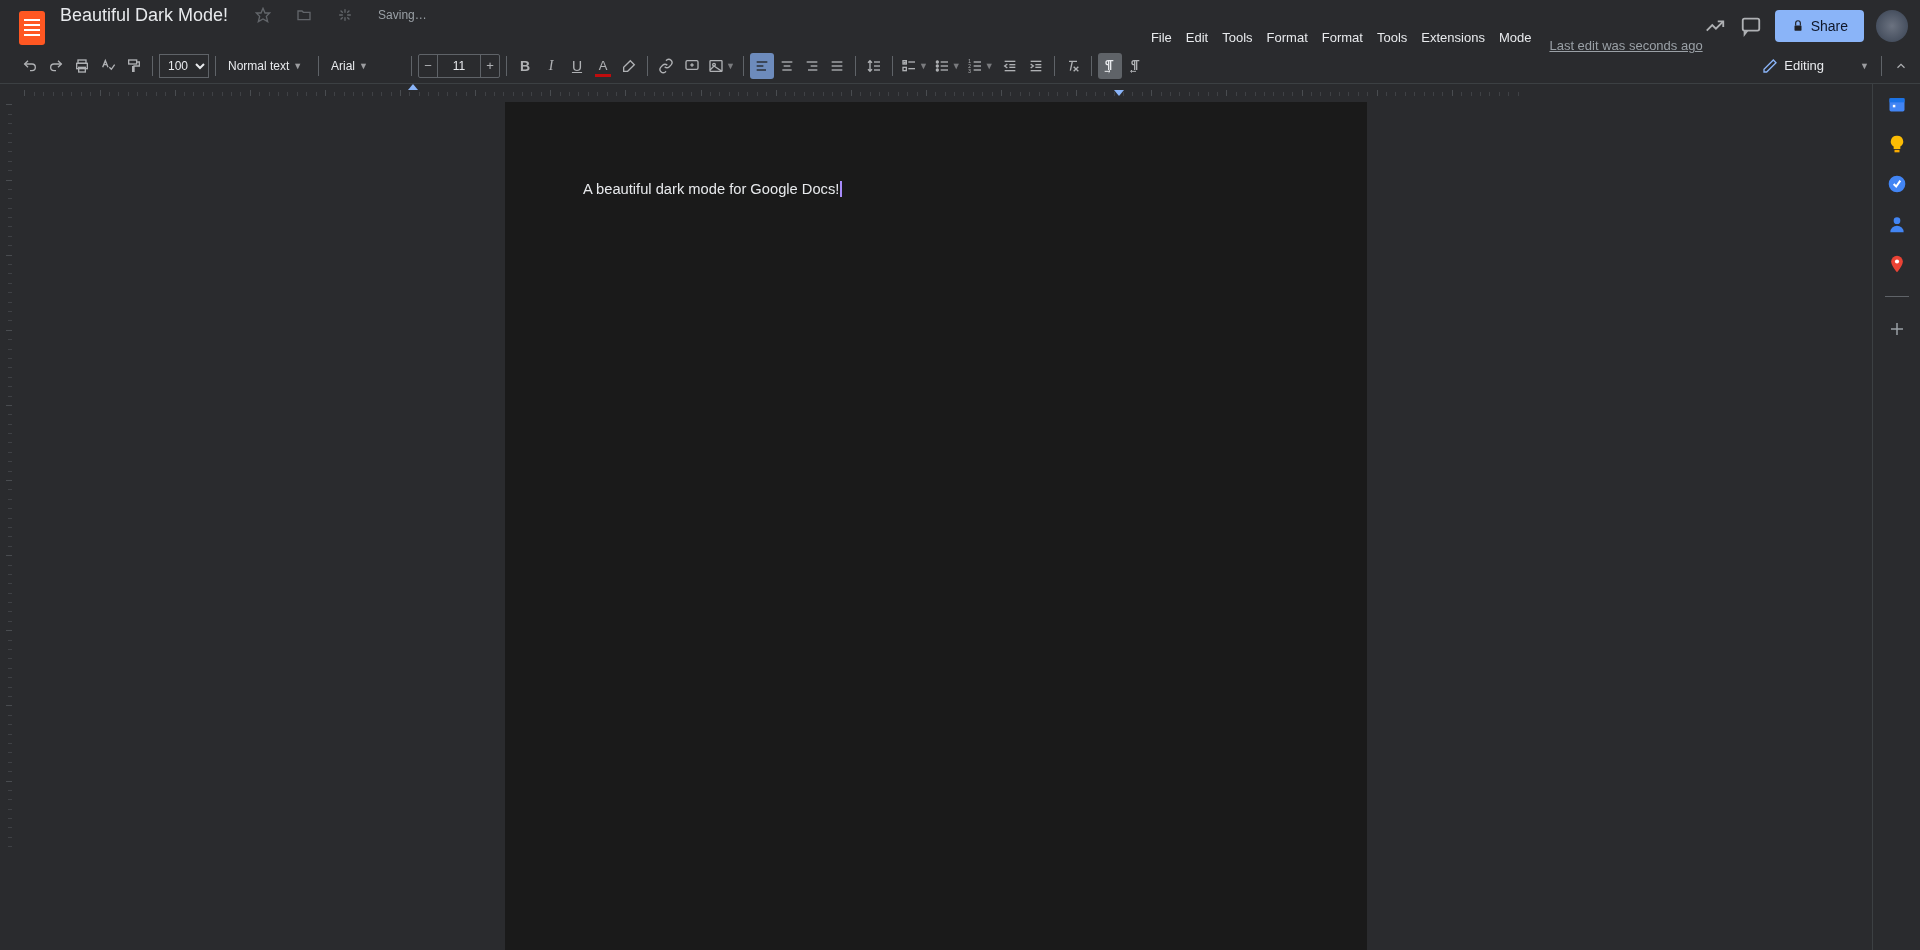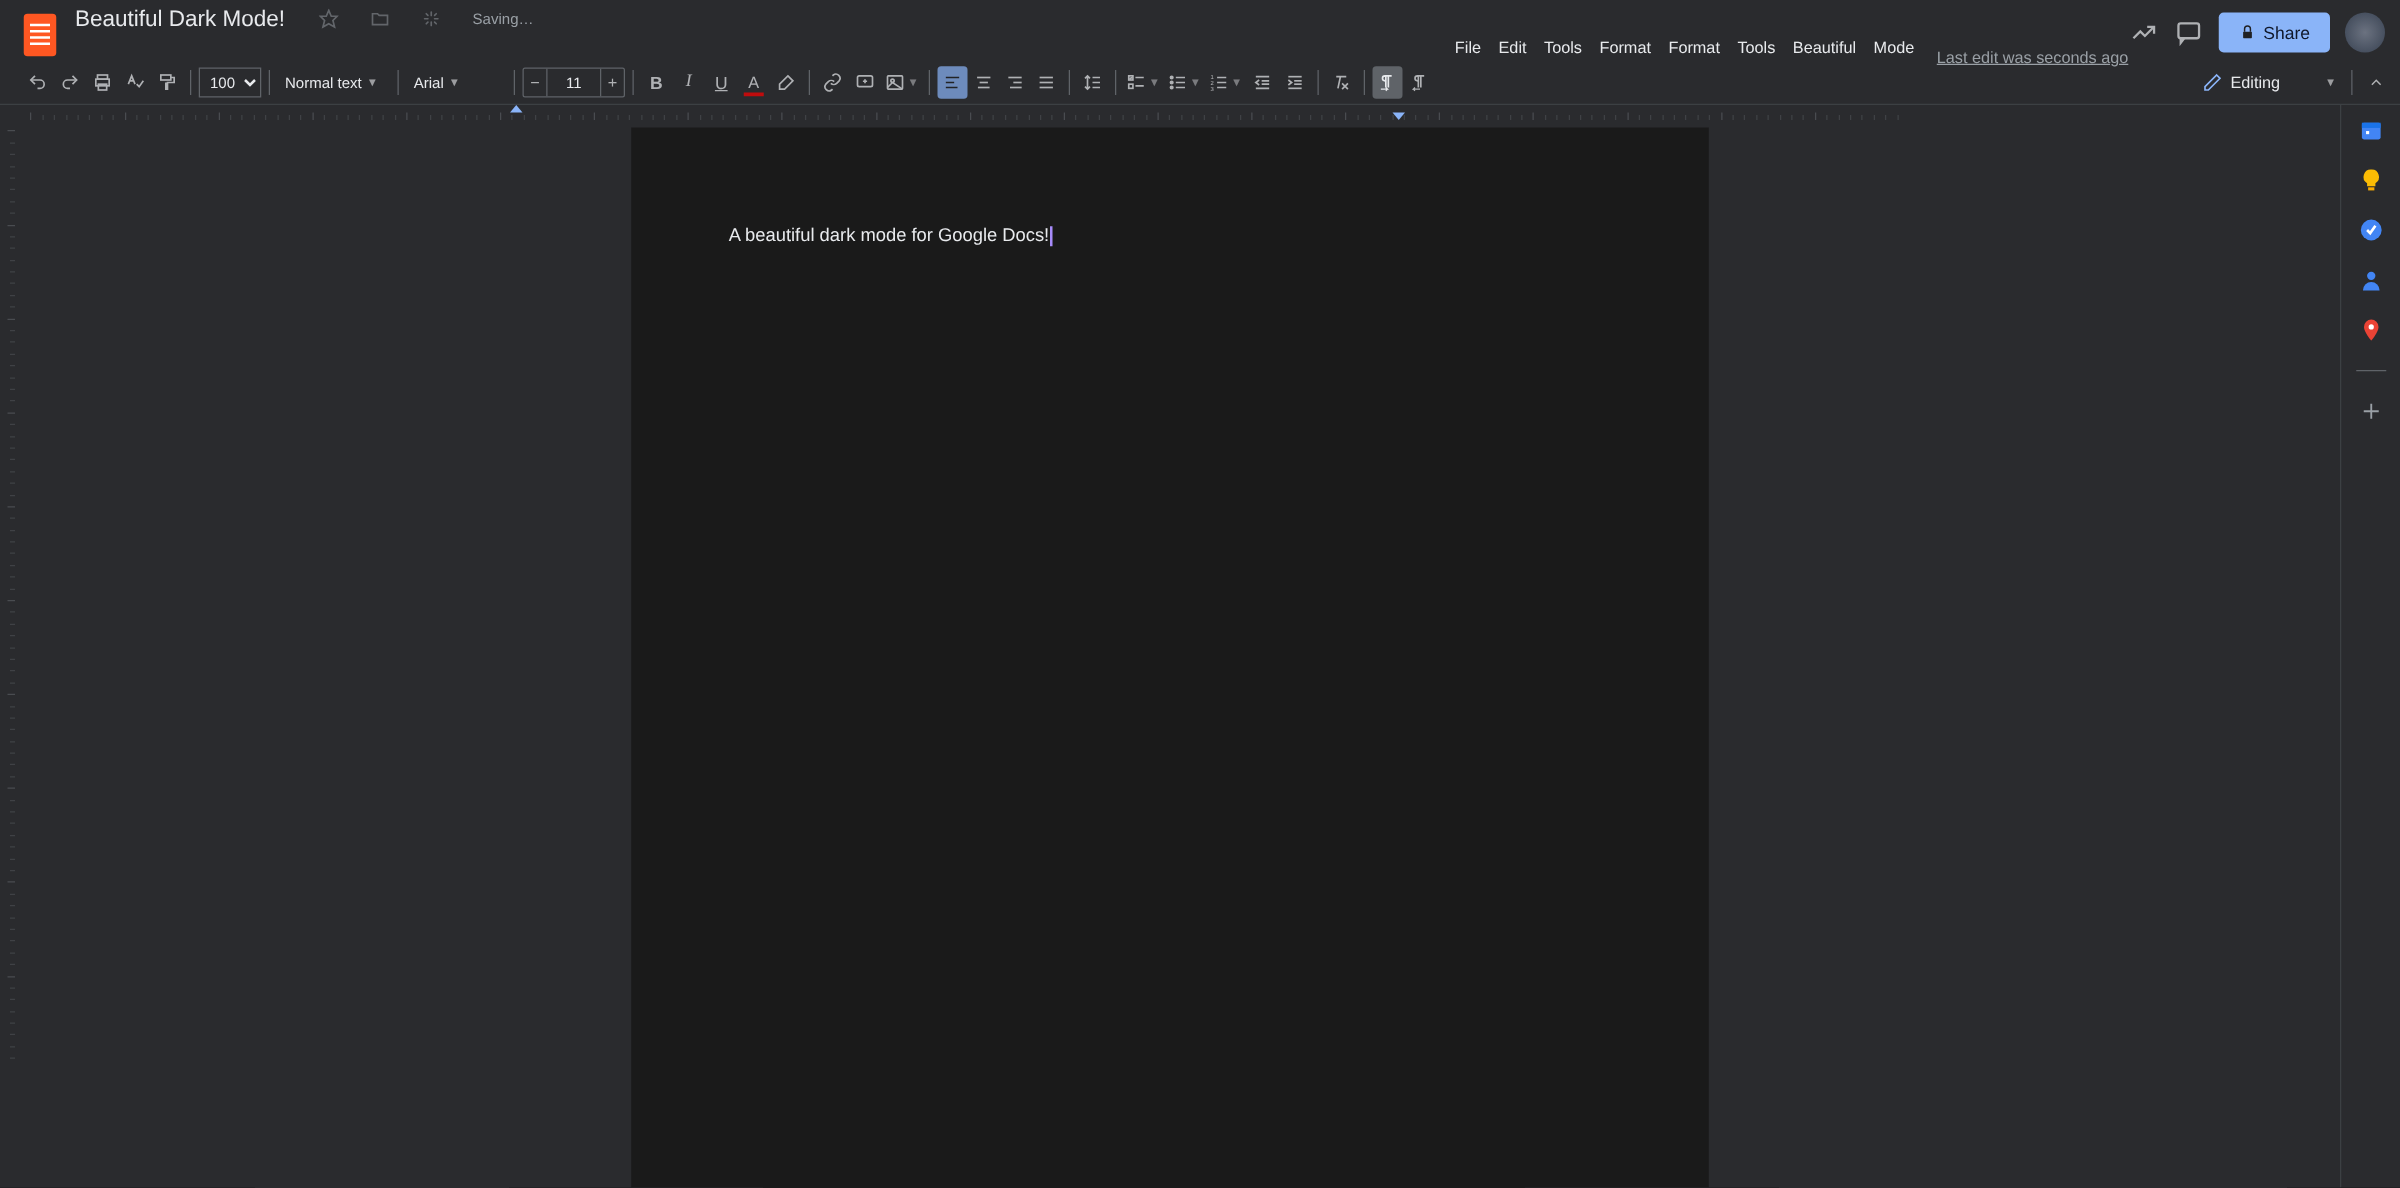--- a/index.html
+++ b/index.html
@@ -278,21 +278,21 @@
       </span>
       <span class="saving">Saving…</span>
     </div>
     <div class="menu-row">
       <span class="menu-item">File</span>
       <span class="menu-item">Edit</span>
       <span class="menu-item">Tools</span>
       <span class="menu-item">Format</span>
       <span class="menu-item">Format</span>
       <span class="menu-item">Tools</span>
-      <span class="menu-item">Beautiful</span>
+      <span class="menu-item">Extensions</span>
       <span class="menu-item">Mode</span>
       <span class="last-edit">Last edit was seconds ago</span>
     </div>
   </div>
   <div class="header-right">
     <span class="hr-icon">
       <svg width="22" height="22" viewBox="0 0 24 24" fill="none" stroke="#e8eaed" stroke-width="2">
           <polyline points="3 17 9 11 13 15 21 7"></polyline>
           <polyline points="15 7 21 7 21 13"></polyline>
         </svg>

